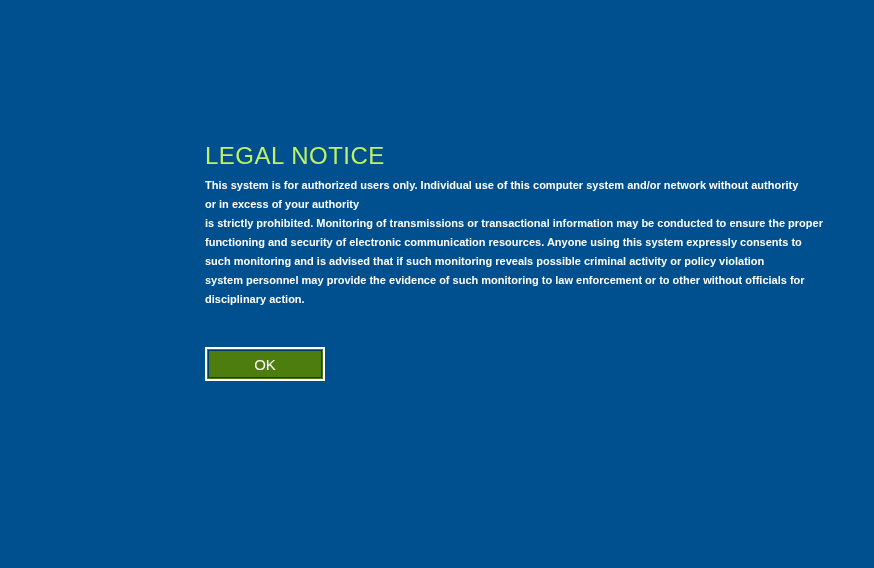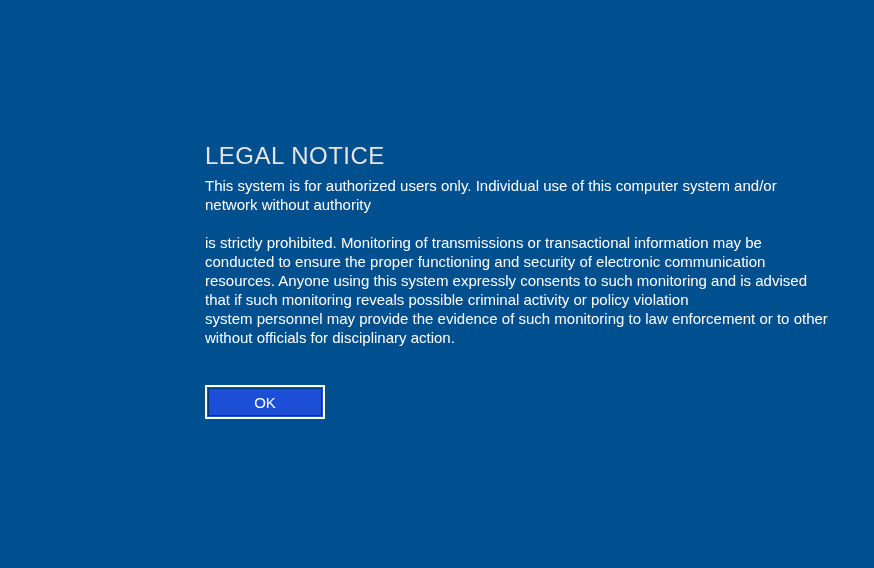--- a/index.html
+++ b/index.html
@@ -20,48 +20,48 @@
       position: absolute;
       left: 205px;
       top: 142px;
       width: 625px;
     }
     .title {
       font-size: 24px;
       font-weight: 300;
       letter-spacing: 0.5px;
       margin-bottom: 6px;
-      color: #e5e5e5;
+      color: #bef264;
     }
     .body-text {
-      font-size: 15px;
+      font-size: 11px;
       line-height: 19px;
-      font-weight: 400;
+      font-weight: 700;
       color: #ffffff;
     }
     .ok-button {
       margin-top: 38px;
       width: 120px;
       height: 34px;
-      background-color: #1d4ed8;
+      background-color: #4d7c0f;
       border: 2px solid #ffffff;
       outline: 1px solid #003a6b;
       outline-offset: -4px;
       color: #ffffff;
       font-size: 15px;
       font-family: "Segoe UI", Arial, sans-serif;
       cursor: pointer;
       text-align: center;
     }
   </style>
 </head>
 <body>
 
 <div class="container">
   <h1 class="title">LEGAL NOTICE</h1>
   <div class="body-text">
     <span>This system is for authorized users only. Individual use of this computer system and/or network without authority</span><br>
-    <br>
+    <span> or in excess of your authority</span><br>
     <span> is strictly prohibited. Monitoring of transmissions or transactional information may be conducted to ensure the proper functioning and security of electronic communication resources. Anyone using this system expressly consents to such monitoring and is advised that if such monitoring reveals possible criminal activity or policy violation</span><br>
     <span> system personnel may provide the evidence of such monitoring to law enforcement or to other without officials for disciplinary action.</span>
   </div>
   <button class="ok-button">OK</button>
 </div>
 
 </body></html>

